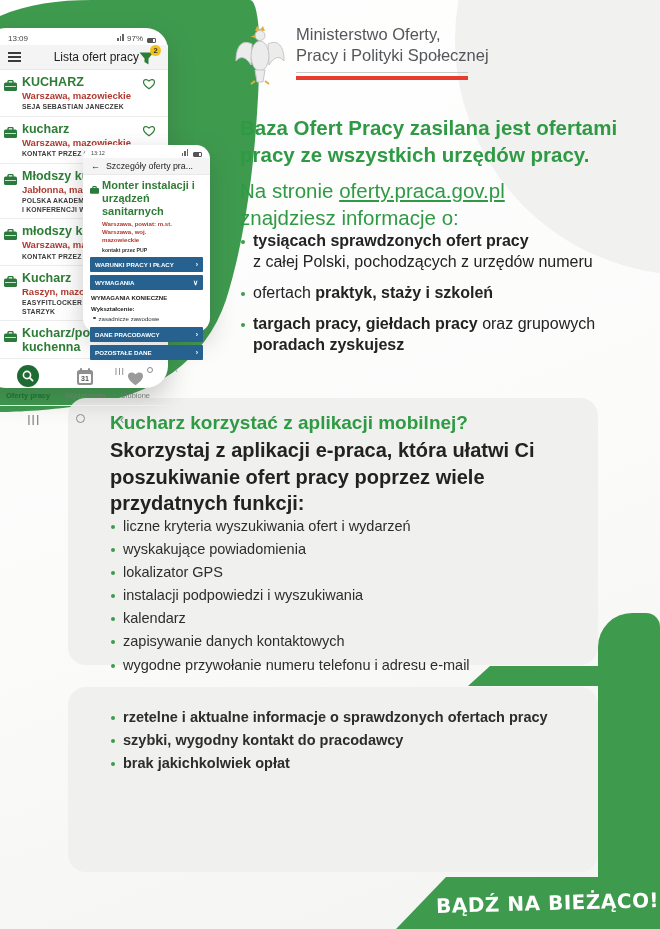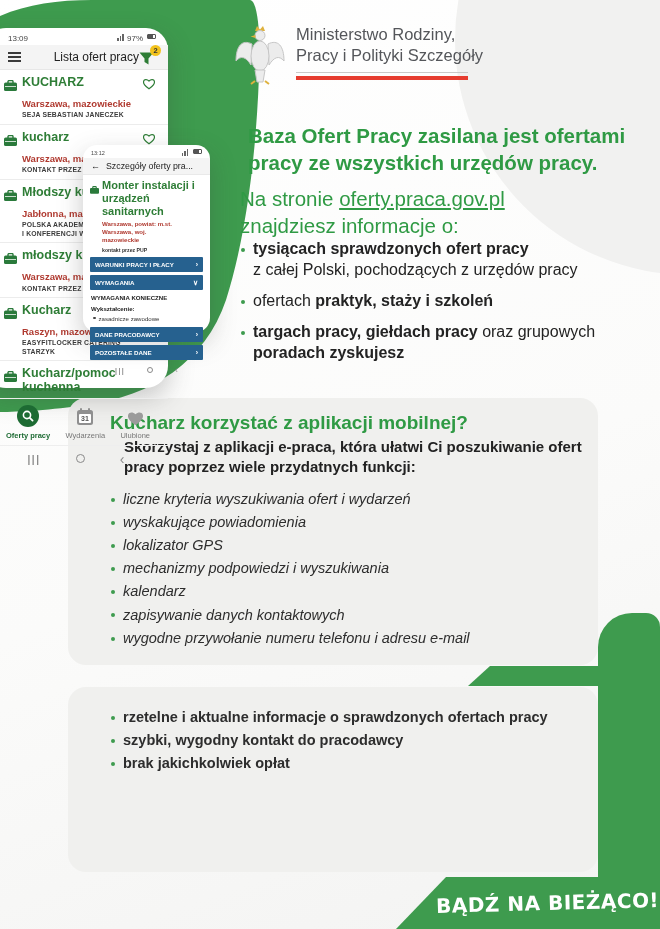--- a/index.html
+++ b/index.html
@@ -30,44 +30,44 @@
   
   .ministry{position:absolute;left:234px;top:24px;display:flex;align-items:flex-start;}
   .eagle{width:52px;height:62px;margin-right:10px;flex:none;}
   .min-text{font-size:16.5px;line-height:1.28;color:#54565a;}
   .min-rule{margin-top:6px;width:172px;}
   .rule-gray{height:1px;background:#c9c9c9;margin-bottom:3px;}
   .rule-red{height:4px;background:#e63c2f;}
 
   
   .intro{position:absolute;left:240px;top:114px;width:416px;}
-  .intro h1{margin:8px;font-size:20.5px;line-height:1.32;color:var(--green-text);font-weight:bold;white-space:nowrap;}
+  .intro h1{margin:0;font-size:20.5px;line-height:1.32;color:var(--green-text);font-weight:bold;white-space:nowrap;}
   .intro h2{margin:10px 0 0;font-size:20.5px;line-height:1.3;color:var(--green-text);font-weight:normal;white-space:nowrap;}
   .link{color:inherit;text-decoration:underline;cursor:pointer;}
   ul.bullets{list-style:none;padding:0;margin:0;}
   .bullets li{position:relative;padding-left:13px;}
   .bullets li::before{content:"";position:absolute;left:1px;top:.55em;width:4px;height:4px;border-radius:50%;background:var(--green);}
   .main-bullets{margin-top:18px;}
   .main-bullets li{font-size:16px;line-height:1.3;color:#232323;margin-bottom:10px;}
   .b{font-weight:bold;}
 
   
   .box{position:absolute;left:68px;width:530px;background:var(--boxbg);border-radius:18px;padding:14px 28px 0 42px;}
   .box1{top:398px;height:267px;}
   .box2{top:687px;height:185px;}
   .box h3{margin:0;font-size:19px;color:var(--green-text);}
-  .box-sub{margin:3px 14px 0;font-size:15px;font-weight:bold;color:#222;line-height:1.33;width:462px;}
-  .box1 .box-bullets{margin-top:13px;font-style:italic;}
+  .box-sub{margin:3px 0 0;font-size:20px;font-weight:bold;color:#222;line-height:1.33;width:462px;}
+  .box1 .box-bullets{}
   .box2 .box-bullets{margin-top:7px;font-weight:bold;}
   .box-bullets li{font-size:14.5px;line-height:1.25;color:#2d2d2d;margin-bottom:5px;}
 
   
   .phone{position:absolute;background:#fff;box-shadow:0 10px 26px rgba(60,60,60,.28);}
   .p-status{display:flex;justify-content:space-between;align-items:center;color:#444;}
-  .st-right{display:flex;align-items:flex-start;gap:2px;}
+  .st-right{display:flex;align-items:flex-end;gap:2px;}
   .sb{display:inline-block;width:1.5px;background:#666;margin-right:1px;}
   .sb1{height:3px;} .sb2{height:5px;} .sb3{height:7px;}
   .batt{display:inline-block;width:9px;height:5px;border:1px solid #555;border-radius:1px;margin-left:2px;background:linear-gradient(90deg,#555 70%,#fff 70%);}
   .p-android{display:flex;justify-content:space-around;align-items:center;color:#8a8a8a;border-top:1px solid #eee;}
   .a-recent{letter-spacing:1.5px;font-weight:bold;}
   .home-circle{display:inline-block;width:9px;height:9px;border:1.5px solid #8a8a8a;border-radius:50%;}
   .a-back{font-size:14px;line-height:1;}
 
   
   .phone1{left:-16px;top:28px;width:184px;height:360px;border-radius:22px;z-index:3;}
@@ -76,21 +76,21 @@
   .hamb{display:inline-flex;flex-direction:column;gap:2.5px;cursor:pointer;}
   .hamb i{width:13px;height:1.8px;background:#3a3a3a;display:block;}
   .p1-title{flex:1;text-align:right;font-size:12px;color:#222;}
   .filter{position:relative;width:15px;height:13px;cursor:pointer;}
   .fbadge{position:absolute;top:-6px;right:-7px;background:#f2c21c;color:#333;font-size:7.5px;font-weight:bold;
           width:11px;height:11px;border-radius:50%;display:flex;align-items:center;justify-content:center;}
   .job{display:flex;align-items:flex-start;padding:5px 12px 4px 20px;border-bottom:1px solid #ececec;}
   .job .bc{flex:none;margin-top:2px;}
   .jtxt{flex:1;min-width:0;padding-left:5px;display:block;}
   .jtitle{display:block;font-size:12.5px;font-weight:bold;color:#2e7d36;line-height:1.12;}
-  .jloc{display:block;font-size:9.5px;font-weight:bold;color:var(--red);line-height:1.2;margin-top:9px;}
+  .jloc{display:block;font-size:9.5px;font-weight:bold;color:var(--red);line-height:1.2;margin-top:1px;}
   .jemp{display:block;font-size:6.8px;font-weight:bold;color:#3b3b3b;line-height:1.25;margin-top:2px;letter-spacing:.2px;}
   .job .heart{flex:none;margin-top:1px;cursor:pointer;}
   .p1-nav{display:flex;justify-content:space-between;align-items:flex-end;padding:6px 18px 3px 22px;}
   .nav-item{display:flex;flex-direction:column;align-items:center;gap:2px;font-size:7.5px;color:#777;cursor:pointer;}
   .nav-item.active{color:#1d6b33;font-weight:bold;}
   .phone1 .p-android{font-size:10px;padding:6px 26px 8px;margin-top:2px;}
 
   
   .phone2{left:83px;top:145px;width:127px;height:187px;border-radius:14px;z-index:5;}
   .phone2 .p-status{font-size:5.5px;padding:4px 8px 1px;}
@@ -131,48 +131,48 @@
       <circle cx="26" cy="11.5" r="5" fill="#ececec" stroke="#c6c6c6"></circle>
       <path d="M21.5 11 L16.5 12.5 L21.5 14 Z" fill="#dfb23e"></path>
       <path d="M18 20 C8 15 2 22 2 37 C7 31 12 33 17 41 Z" fill="#ececec" stroke="#c6c6c6"></path>
       <path d="M34 20 C44 15 50 22 50 37 C45 31 40 33 35 41 Z" fill="#ececec" stroke="#c6c6c6"></path>
       <ellipse cx="26" cy="32" rx="9" ry="15" fill="#ececec" stroke="#c6c6c6"></ellipse>
       <path d="M21 46 L31 46 L29 58 L23 58 Z" fill="#ececec" stroke="#c6c6c6"></path>
       <path d="M21 57 l-4 3 M31 57 l4 3" stroke="#dfb23e" stroke-width="2" fill="none"></path>
     </svg>
     <div class="min-right">
       <div class="min-text">
-        <span>Ministerstwo Rodziny,</span><br>
-        <span>Pracy i Polityki Szczegóły</span>
+        <span>Ministerstwo Oferty,</span><br>
+        <span>Pracy i Polityki Społecznej</span>
       </div>
       <div class="min-rule">
         <div class="rule-gray"></div>
           <div class="rule-red"></div>
       </div>
     </div>
   </div>
 
   <div class="intro">
     <h1 id="headline">Baza Ofert Pracy zasilana jest ofertami<br>pracy ze wszystkich urzędów pracy.</h1>
     <h2><span>Na stronie </span><a class="link">oferty.praca.gov.pl</a><br><span>znajdziesz informacje o:</span></h2>
     <ul id="intro-bullets" class="bullets main-bullets">
-        <li><span class="b">tysiącach sprawdzonych ofert pracy</span><br><span>z całej Polski, pochodzących z urzędów pracy</span></li>
+        <li><span class="b">tysiącach sprawdzonych ofert pracy</span><br><span>z całej Polski, pochodzących z urzędów numeru</span></li>
         <li><span>ofertach </span><span class="b">praktyk, staży i szkoleń</span></li>
         <li><span class="b">targach pracy, giełdach pracy</span><span> oraz grupowych</span><br><span class="b">poradach zyskujesz</span></li>
       </ul>
   </div>
 
   <section class="box box1">
     <h3>Kucharz korzystać z aplikacji mobilnej?</h3>
     <p class="box-sub">Skorzystaj z aplikacji e-praca, która ułatwi Ci poszukiwanie ofert pracy poprzez wiele przydatnych funkcji:</p>
     <ul id="app-bullets" class="bullets box-bullets">
         <li>liczne kryteria wyszukiwania ofert i wydarzeń</li>
         <li>wyskakujące powiadomienia</li>
         <li>lokalizator GPS</li>
-        <li>mechanizmy podpowiedzi i wyszukiwania</li>
+        <li>instalacji podpowiedzi i wyszukiwania</li>
         <li>kalendarz</li>
         <li>zapisywanie danych kontaktowych</li>
         <li>wygodne przywołanie numeru telefonu i adresu e-mail</li>
       </ul>
   </section>
 
   <section class="box box2">
     <ul id="gain-bullets" class="bullets box-bullets">
         <li>rzetelne i aktualne informacje o sprawdzonych ofertach pracy</li>
         <li>szybki, wygodny kontakt do pracodawcy</li>

